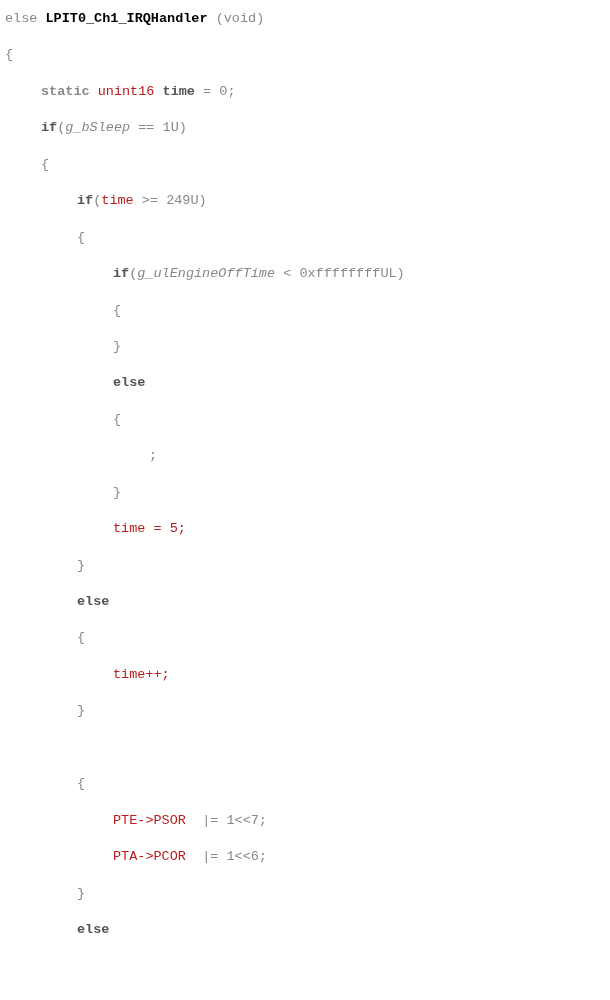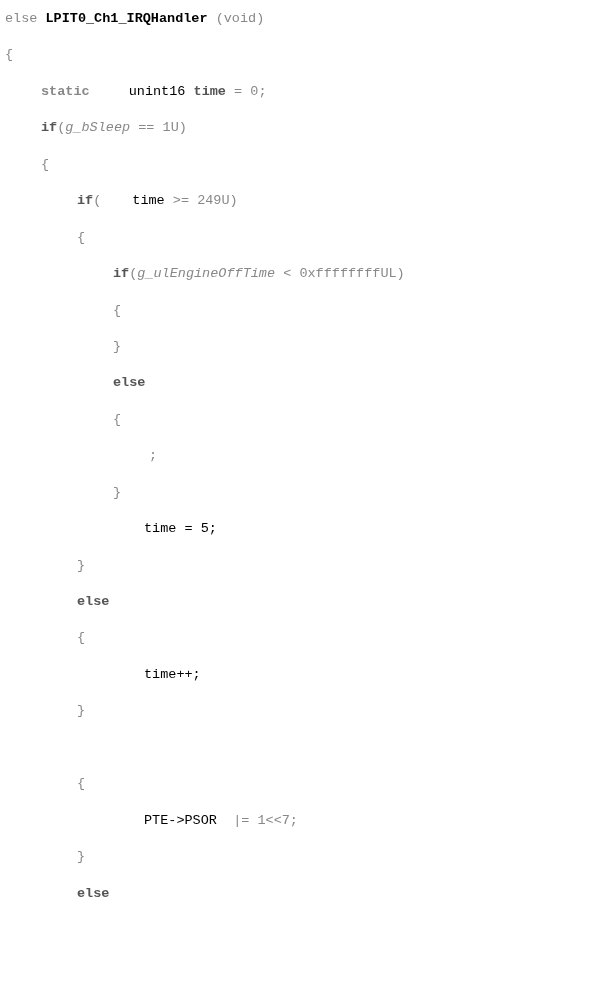--- a/index.html
+++ b/index.html
@@ -18,21 +18,21 @@
     }
     .kw-type { color: #888; font-weight: normal; }
     .kw-ctl { color: #555; font-weight: bold; }
     .kw-static { color: #888; font-weight: bold; }
     .fn { color: #000; font-weight: bold; }
     .num { color: #888; }
     .var { color: #888; font-style: italic; }
     .op { color: #888; }
     .punc { color: #888; }
     .brace { color: #888; }
-    .ident { color: #000000; margin-left: 31px; }
+    .ident { color: #b91c1c; }
     .line { display: block; min-height: 1.35em; }
     .i0 { padding-left: 0; }
     .i1 { padding-left: 36px; }
     .i2 { padding-left: 72px; }
     .i3 { padding-left: 108px; }
     .i4 { padding-left: 144px; }
   </style>
 </head>
 <body>
 
@@ -52,20 +52,21 @@
 <span class="line i3"><span class="brace">}</span></span>
 <span class="line i3"><span class="ident">time = 5;</span></span>
 <span class="line i2"><span class="brace">}</span></span>
 <span class="line i2"><span class="kw-ctl">else</span></span>
 <span class="line i2"><span class="brace">{</span></span>
 <span class="line i3"><span class="ident">time++;</span></span>
 <span class="line i2"><span class="brace">}</span></span>
 <span class="line i2">&nbsp;</span>
 <span class="line i2"><span class="brace">{</span></span>
 <span class="line i3"><span class="ident">PTE-&gt;PSOR</span>  <span class="op">|=</span> <span class="num">1&lt;&lt;7;</span></span>
+<span class="line i3"><span class="ident">PTA-&gt;PCOR</span>  <span class="op">|=</span> <span class="num">1&lt;&lt;6;</span></span>
 <span class="line i2"><span class="brace">}</span></span>
 <span class="line i2"><span class="kw-ctl">else</span></span>
 
 
 
 
 
 
 
 

